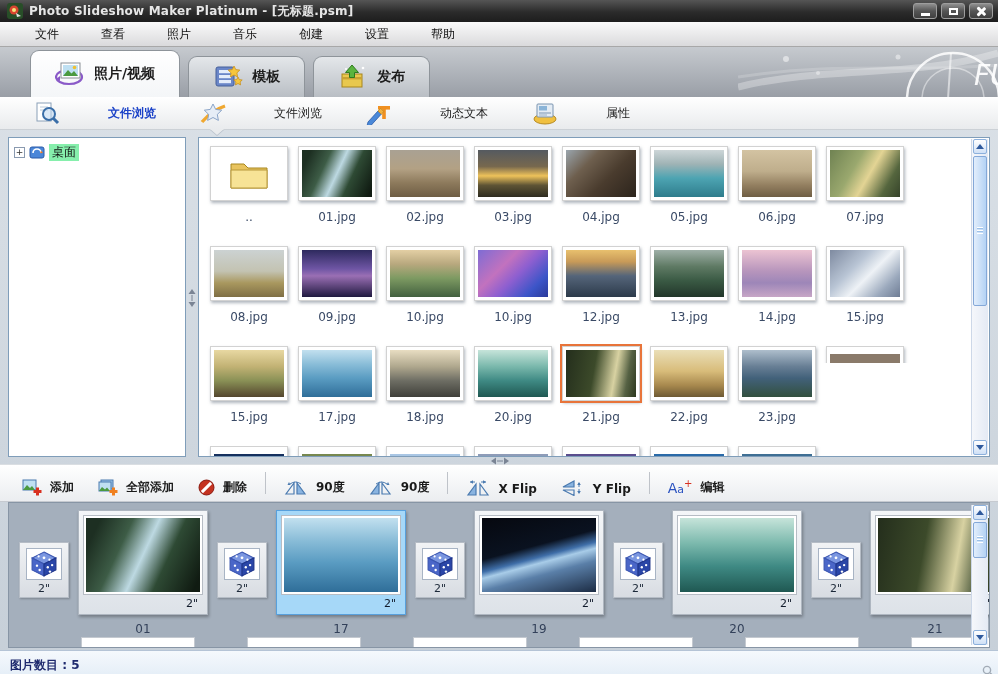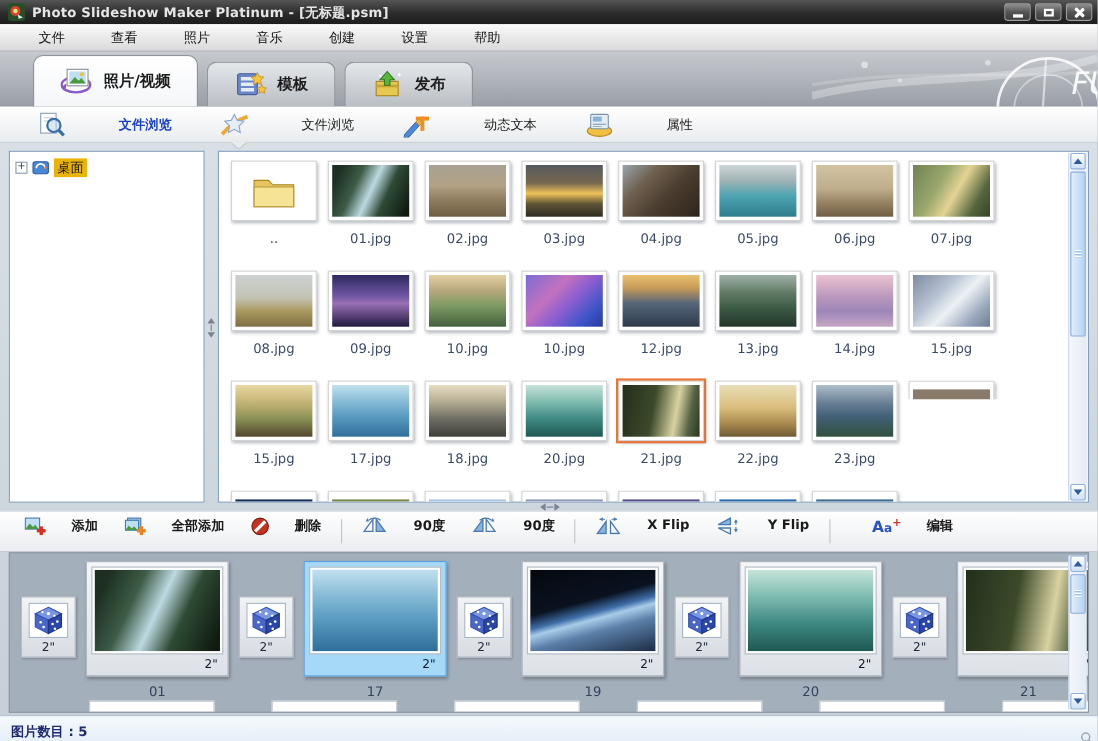--- a/index.html
+++ b/index.html
@@ -31,21 +31,21 @@
   
   .ribbon{height:32px;background:linear-gradient(#ffffff,#e9ebed);border-bottom:1px solid #ccd1d6;display:flex;align-items:center;padding-left:34px;position:relative;z-index:3;}
   .ritem{display:flex;align-items:center;gap:48px;width:166px;font-size:12px;color:#222;cursor:pointer;}
   .ritem.active .rlabel{color:#1c43c8;font-weight:bold;}
   .notch{position:absolute;left:210px;bottom:-6px;width:0;height:0;border-left:7px solid transparent;border-right:7px solid transparent;border-top:6px solid #e9ebed;filter:drop-shadow(0 1px 0 #b9c2cc);}
   
   .main{display:flex;height:327px;box-sizing:border-box;padding:7px 8px 0;}
   .treepanel{width:178px;background:#fff;border:1px solid #7f9db9;box-sizing:border-box;padding:6px 5px;font-size:12px;}
   .tnode{display:flex;align-items:center;gap:4px;cursor:pointer;}
   .plusbox{width:11px;height:11px;border:1px solid #8a9ab0;background:#fff;font-size:9px;line-height:9px;text-align:center;color:#333;box-sizing:border-box;}
-  .tnode-label{background:#eab308;padding:0 3px;color:#111;}
+  .tnode-label{background:#86efac;padding:0 3px;color:#111;}
   .vsplit{width:12px;position:relative;cursor:col-resize;}
   .vsplit svg{position:absolute;top:152px;left:2px;}
   .gridpanel{flex:1;background:#fff;border:1px solid #7f9db9;position:relative;overflow:hidden;box-sizing:border-box;}
   .grid{position:absolute;top:0;left:2px;right:18px;bottom:0;display:flex;flex-wrap:wrap;align-content:flex-start;padding:8px 0 0 4px;overflow:hidden;}
   .cell{width:88px;height:100px;display:flex;flex-direction:column;align-items:center;font-size:12px;color:#3a4a66;cursor:pointer;}
   .pic{background:#fff;padding:3px;border:1px solid #d2d2d2;box-shadow:1px 2px 3px rgba(110,120,135,.55);}
   .cell.sel .pic{outline:2px solid #e8743a;}
   .img{width:70px;height:47px;}
   .imgfolder{width:70px;height:47px;display:flex;align-items:center;justify-content:center;}
   .flabel{margin-top:9px;}
@@ -57,23 +57,23 @@
   .sbtn.top{top:0;} .sbtn.bottom{bottom:0;}
   .tri-up{width:0;height:0;border:4px solid transparent;border-bottom:5px solid #2f5a9e;margin-top:-4px;}
   .tri-down{width:0;height:0;border:4px solid transparent;border-top:5px solid #2f5a9e;margin-bottom:-4px;}
   .sthumb{position:absolute;left:1px;right:1px;background:linear-gradient(90deg,#e2eefc,#b4d2f4);border:1px solid #84a8d8;border-radius:2px;box-sizing:border-box;cursor:grab;}
   .sthumb::after{content:"";position:absolute;left:3px;right:3px;top:50%;height:7px;margin-top:-4px;
     background:repeating-linear-gradient(#fff 0 1px,#9cc0e8 1px 2px,transparent 2px 3px);}
   
   .hsplit{height:7px;position:relative;cursor:row-resize;}
   .hsplit svg{position:absolute;left:491px;top:0;}
   .toolbar{height:36px;background:linear-gradient(#ffffff,#ebedf0);border-top:1px solid #dadee2;border-bottom:1px solid #c6cad0;display:flex;align-items:center;padding-left:10px;font-size:12px;font-weight:bold;color:#1a1a1a;}
-  .tbtn{display:flex;align-items:flex-start;gap:23px;padding:0 12px;height:26px;cursor:pointer;border-radius:3px;}
+  .tbtn{display:flex;align-items:flex-end;gap:8px;padding:0 12px;height:26px;cursor:pointer;border-radius:3px;}
   .tsep{width:1px;height:22px;background:#bfc3c9;margin:0 6px;}
-  .editA{font-weight:bold;color:#2a52c0;font-size:14px;position:relative;margin-left:20px;}
+  .editA{font-weight:normal;color:#2a52c0;font-size:14px;position:relative;}
   .editA small{font-size:11px;} .editA sup{color:#d83020;font-size:10px;}
   
   .tlwrap{height:146px;margin:0 8px;background:#a4afbc;border:1px solid #8795a5;position:relative;box-sizing:border-box;overflow:hidden;}
   .tlrow{display:flex;align-items:flex-start;padding:7px 0 0 10px;gap:9px;}
   .trans{margin-top:32px;width:48px;background:linear-gradient(#f1f3f5,#d8dce2);border:1px solid #b6bdc6;text-align:center;padding:5px 0 2px;box-shadow:1px 1px 2px rgba(0,0,0,.25);cursor:pointer;flex:0 0 auto;}
   .dicebox{width:36px;height:32px;margin:0 auto;background:#fff;border:1px solid #a8b4c4;display:flex;align-items:center;justify-content:center;box-sizing:border-box;}
   .tdur{font-size:11px;color:#1c2838;margin-top:2px;}
   .tcol{width:130px;text-align:center;flex:0 0 auto;cursor:pointer;}
   .tcard{background:linear-gradient(#f4f6f8,#dde2e8);border:1px solid #aeb6c0;padding:5px 5px 0;box-shadow:1px 2px 3px rgba(0,0,0,.3);}
   .tcard.sel{background:#a6d8f8;border-color:#58a0dc;}

